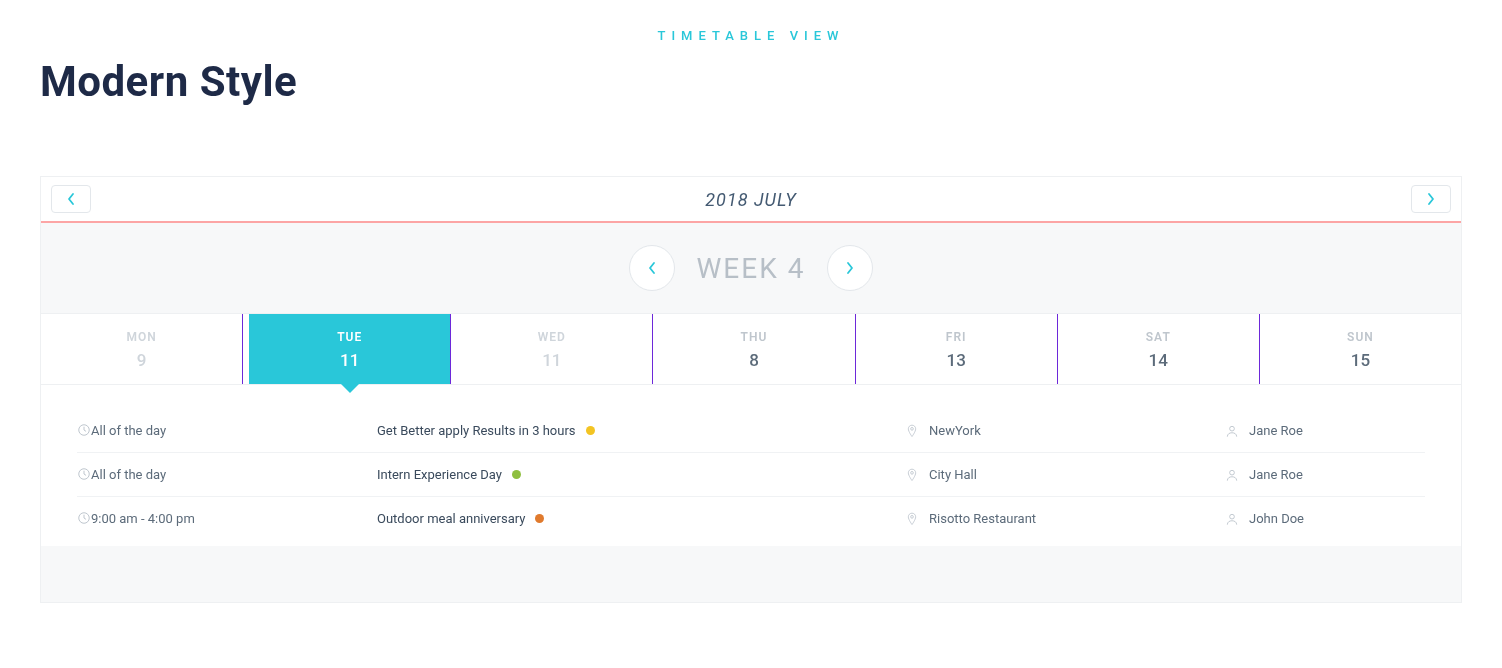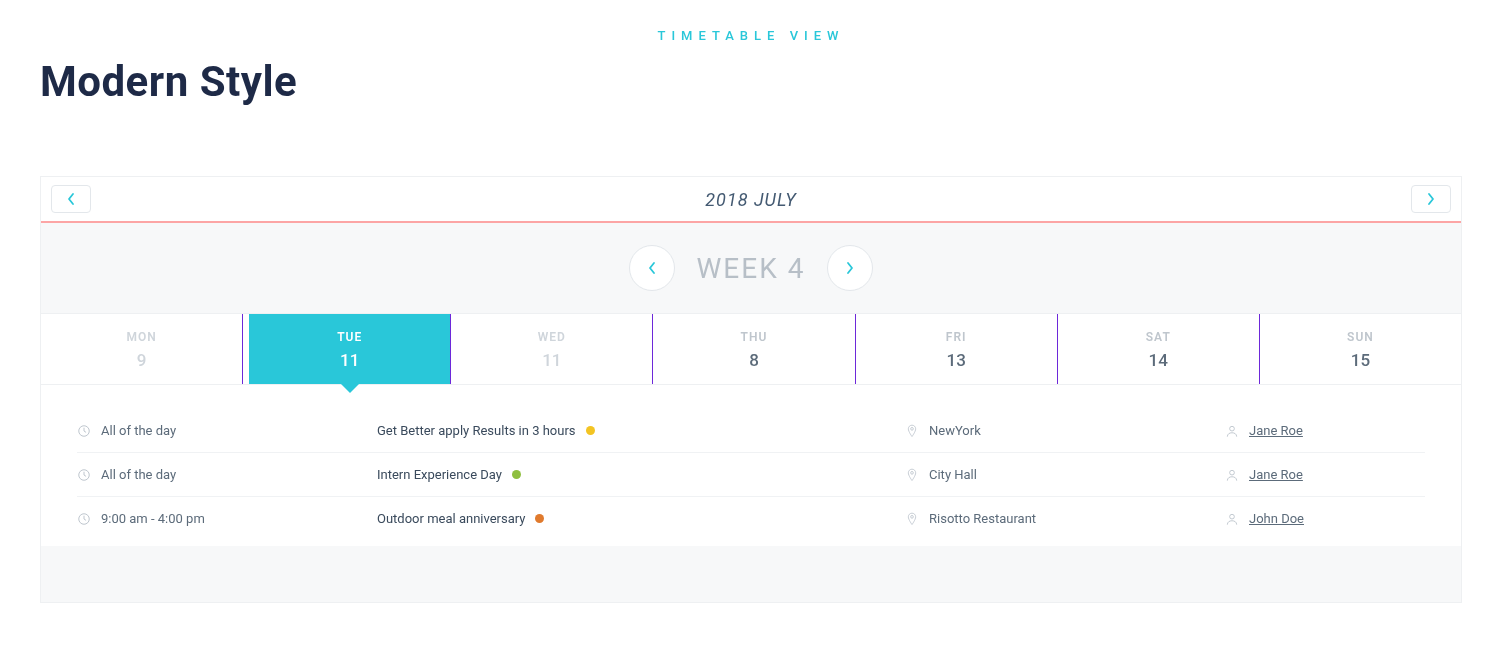--- a/index.html
+++ b/index.html
@@ -144,24 +144,24 @@
   }
   .event-row {
     display: flex;
     align-items: center;
     padding: 14px 0;
     border-bottom: 1px solid #f0f2f4;
     font-size: 13px;
     color: #5c6b7a;
   }
   .event-row:last-child { border-bottom: none; }
-  .col-time { width: 300px; display: flex; align-items: center; gap: 10px; }
+  .col-time { width: 300px; display: flex; }
   .col-title { flex: 1; display: flex; align-items: center; gap: 10px; color: #3a4a5c; }
   .col-loc { width: 320px; display: flex; align-items: center; gap: 10px; }
-  .col-person { width: 200px; display: flex; align-items: center; gap: 10px; text-decoration: underline; }
+  .col-person { width: 200px; display: flex; align-items: center; gap: 10px; }
   .dot {
     width: 9px; height: 9px; border-radius: 50%; display: inline-block;
   }
   .icon {
     display: inline-flex;
     color: #b6bec7;
   }
 
   .footer-band {
     height: 56px;

